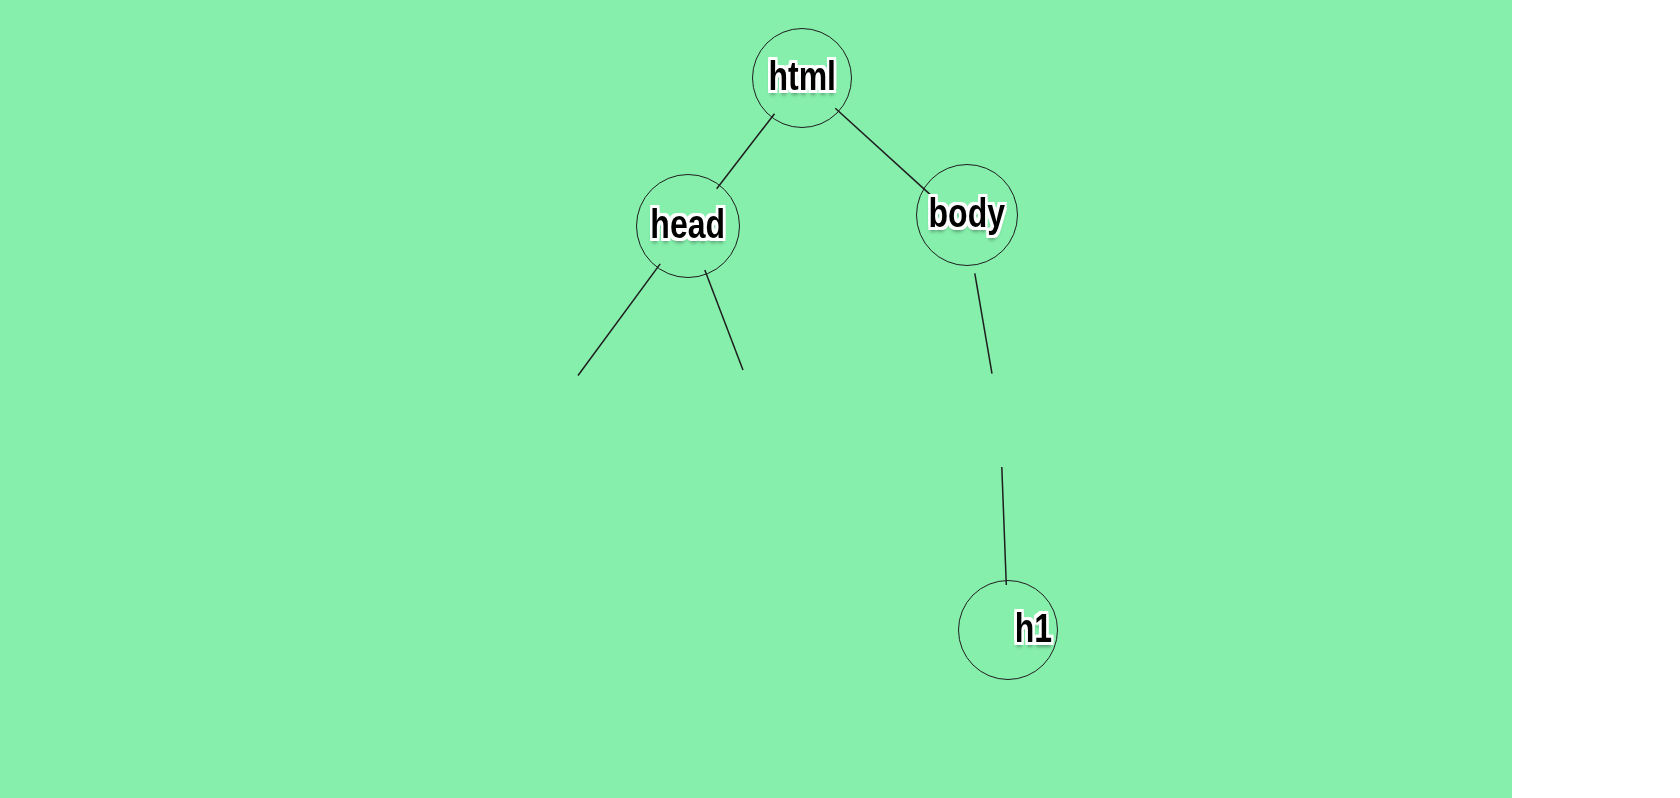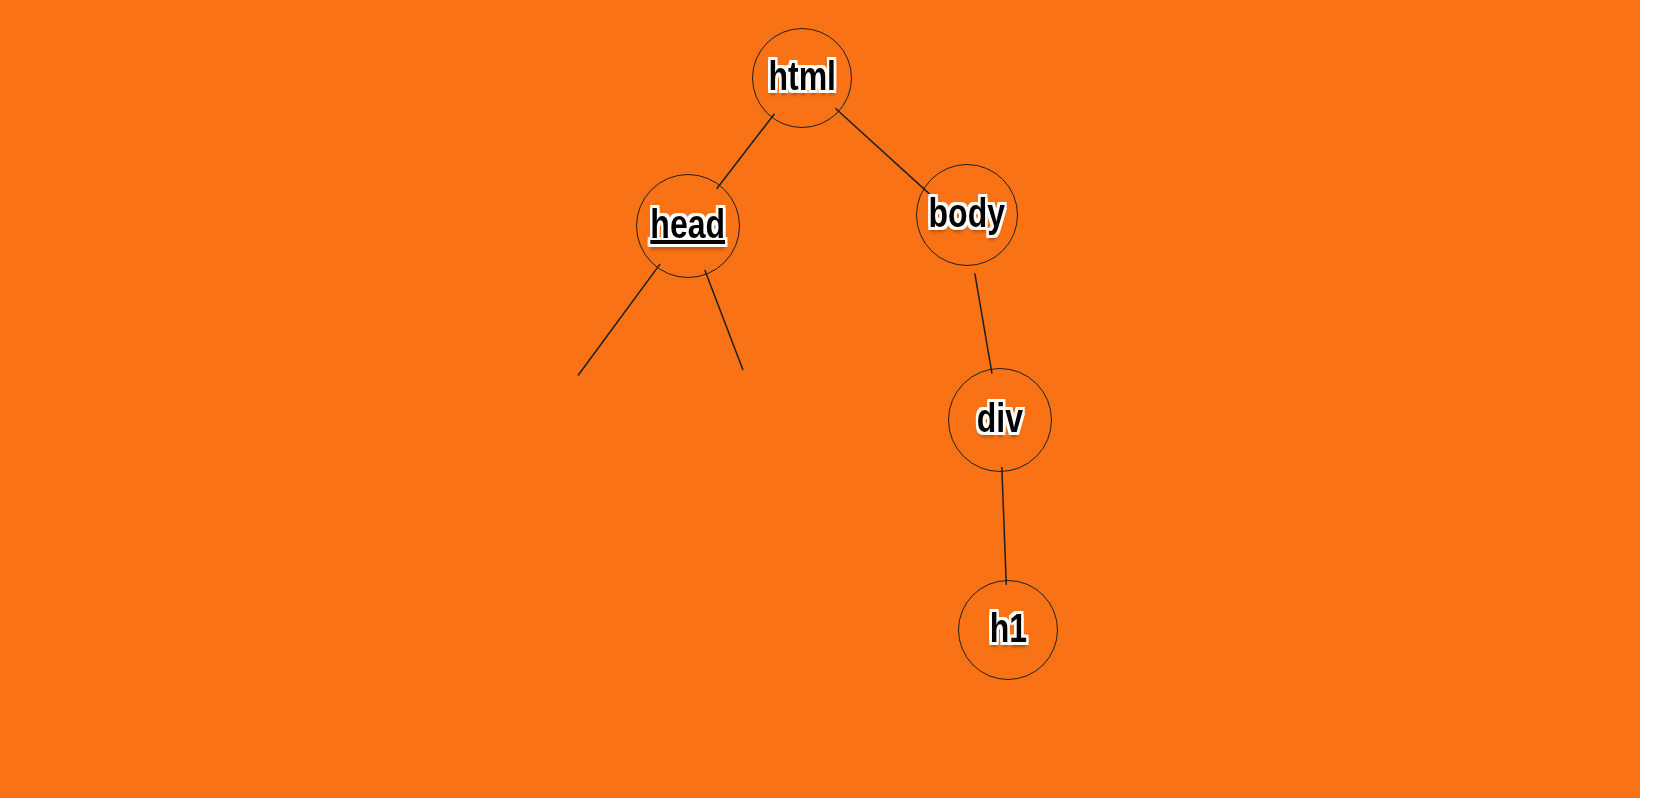--- a/index.html
+++ b/index.html
@@ -1,20 +1,20 @@
 <!DOCTYPE html>
 <html><head>
 <meta charset="utf-8">
 <style>
   html, body { margin: 0; padding: 0; background: #ffffff; }
   .canvas {
     position: relative;
-    width: 1640px;
+    width: 1512px;
     height: 798px;
-    background: #f97316;
+    background: #86efac;
     overflow: hidden;
     font-family: "Liberation Sans", sans-serif;
   }
   .edges-layer {
     position: absolute;
     left: 0; top: 0;
     width: 1680px; height: 798px;
   }
   .node {
     position: absolute;
@@ -57,25 +57,22 @@
       <line x1="835.3" y1="108.3" x2="933.0" y2="197.1" stroke="#1e1e1e" stroke-width="1.5"></line>
       <line x1="660.2" y1="263.9" x2="578.0" y2="375.5" stroke="#1e1e1e" stroke-width="1.5"></line>
       <line x1="704.8" y1="269.9" x2="743.0" y2="370.0" stroke="#1e1e1e" stroke-width="1.5"></line>
       <line x1="974.8" y1="273.3" x2="992.0" y2="373.7" stroke="#1e1e1e" stroke-width="1.5"></line>
       <line x1="1001.8" y1="467.0" x2="1006.3" y2="585.0" stroke="#1e1e1e" stroke-width="1.5"></line>
     </svg>
 
 <div class="node" style="left: 752px; top: 28px; width: 100px; height: 100px;">
       <span class="node-label bold-halo">html</span>
     </div>
-    <div class="node" style="left: 636px; top: 174px; width: 104px; height: 104px; text-decoration: underline;">
+    <div class="node" style="left: 636px; top: 174px; width: 104px; height: 104px;">
       <span class="node-label bold-halo">head</span>
     </div>
     <div class="node" style="left: 916px; top: 164px; width: 102px; height: 102px;">
       <span class="node-label bold-halo">body</span>
     </div>
-    <div class="node" style="left: 948px; top: 368px; width: 104px; height: 104px;">
-      <span class="node-label bold-halo">div</span>
-    </div>
-    <div class="node" style="left: 958px; top: 580px; width: 100px; height: 100px;">
+    <div class="node" style="left: 958px; top: 580px; width: 100px; height: 100px; justify-content: flex-end;">
       <span class="node-label bold-halo">h1</span>
     </div>
   </div>
 
 </body></html>

